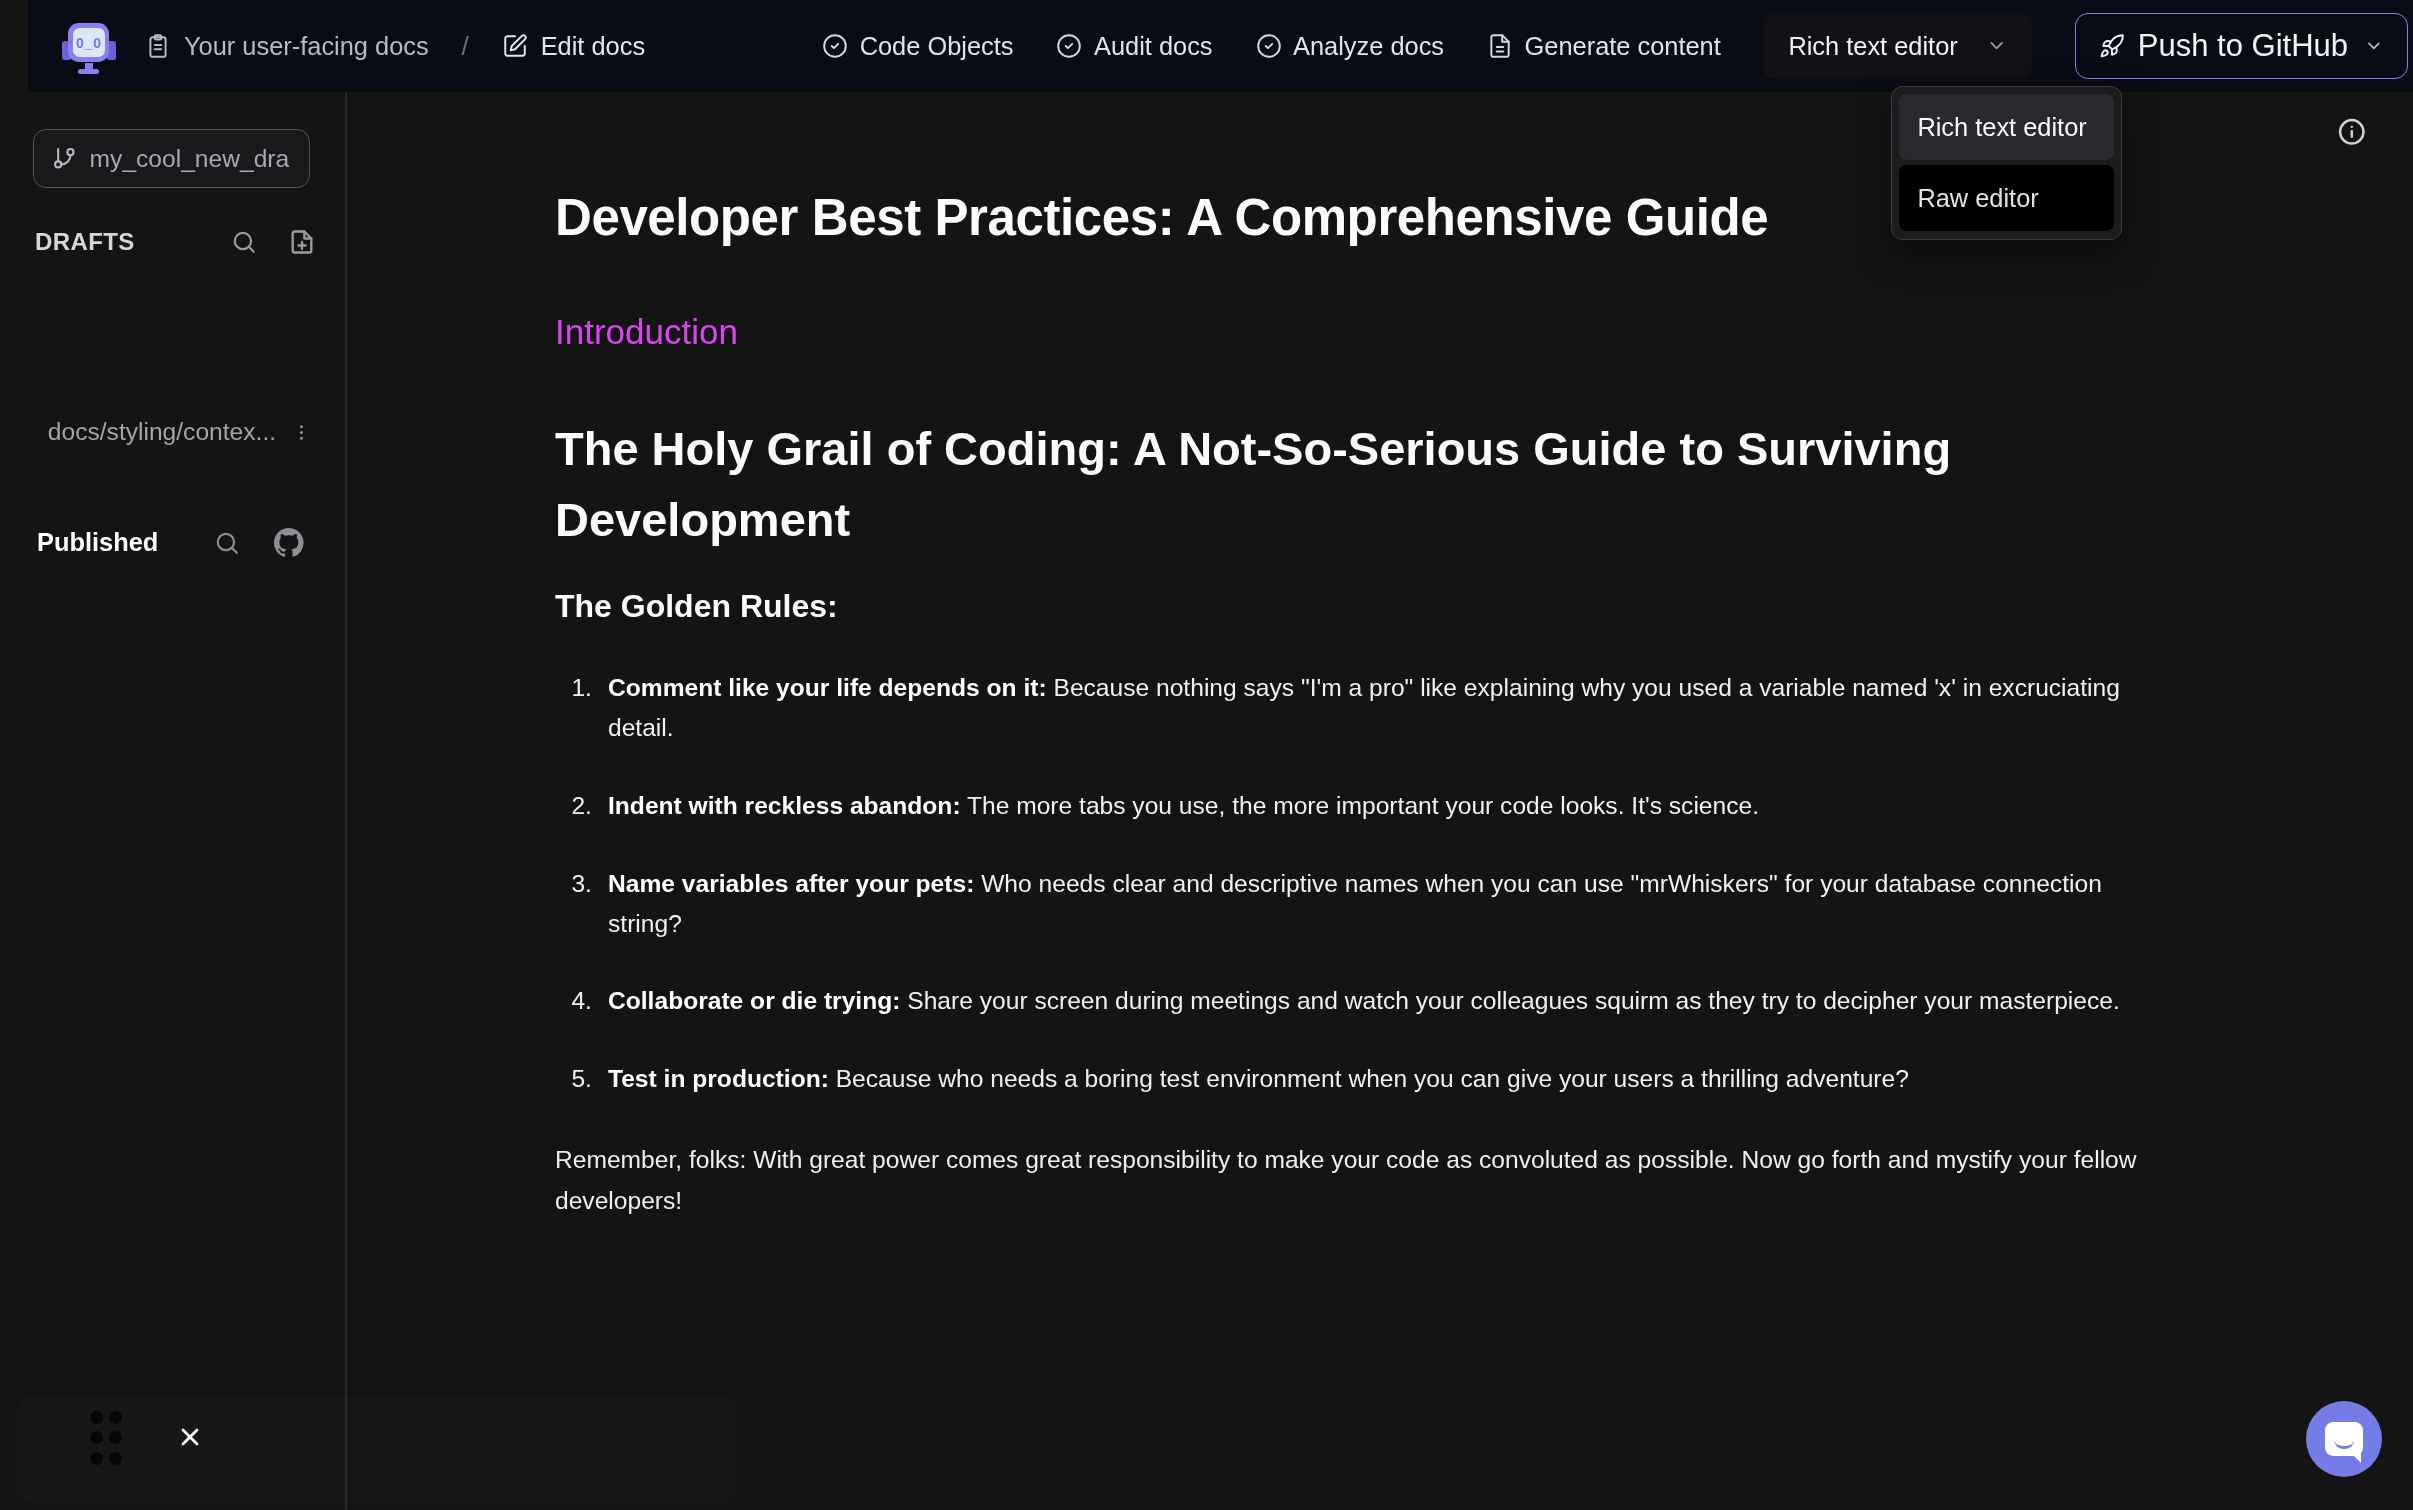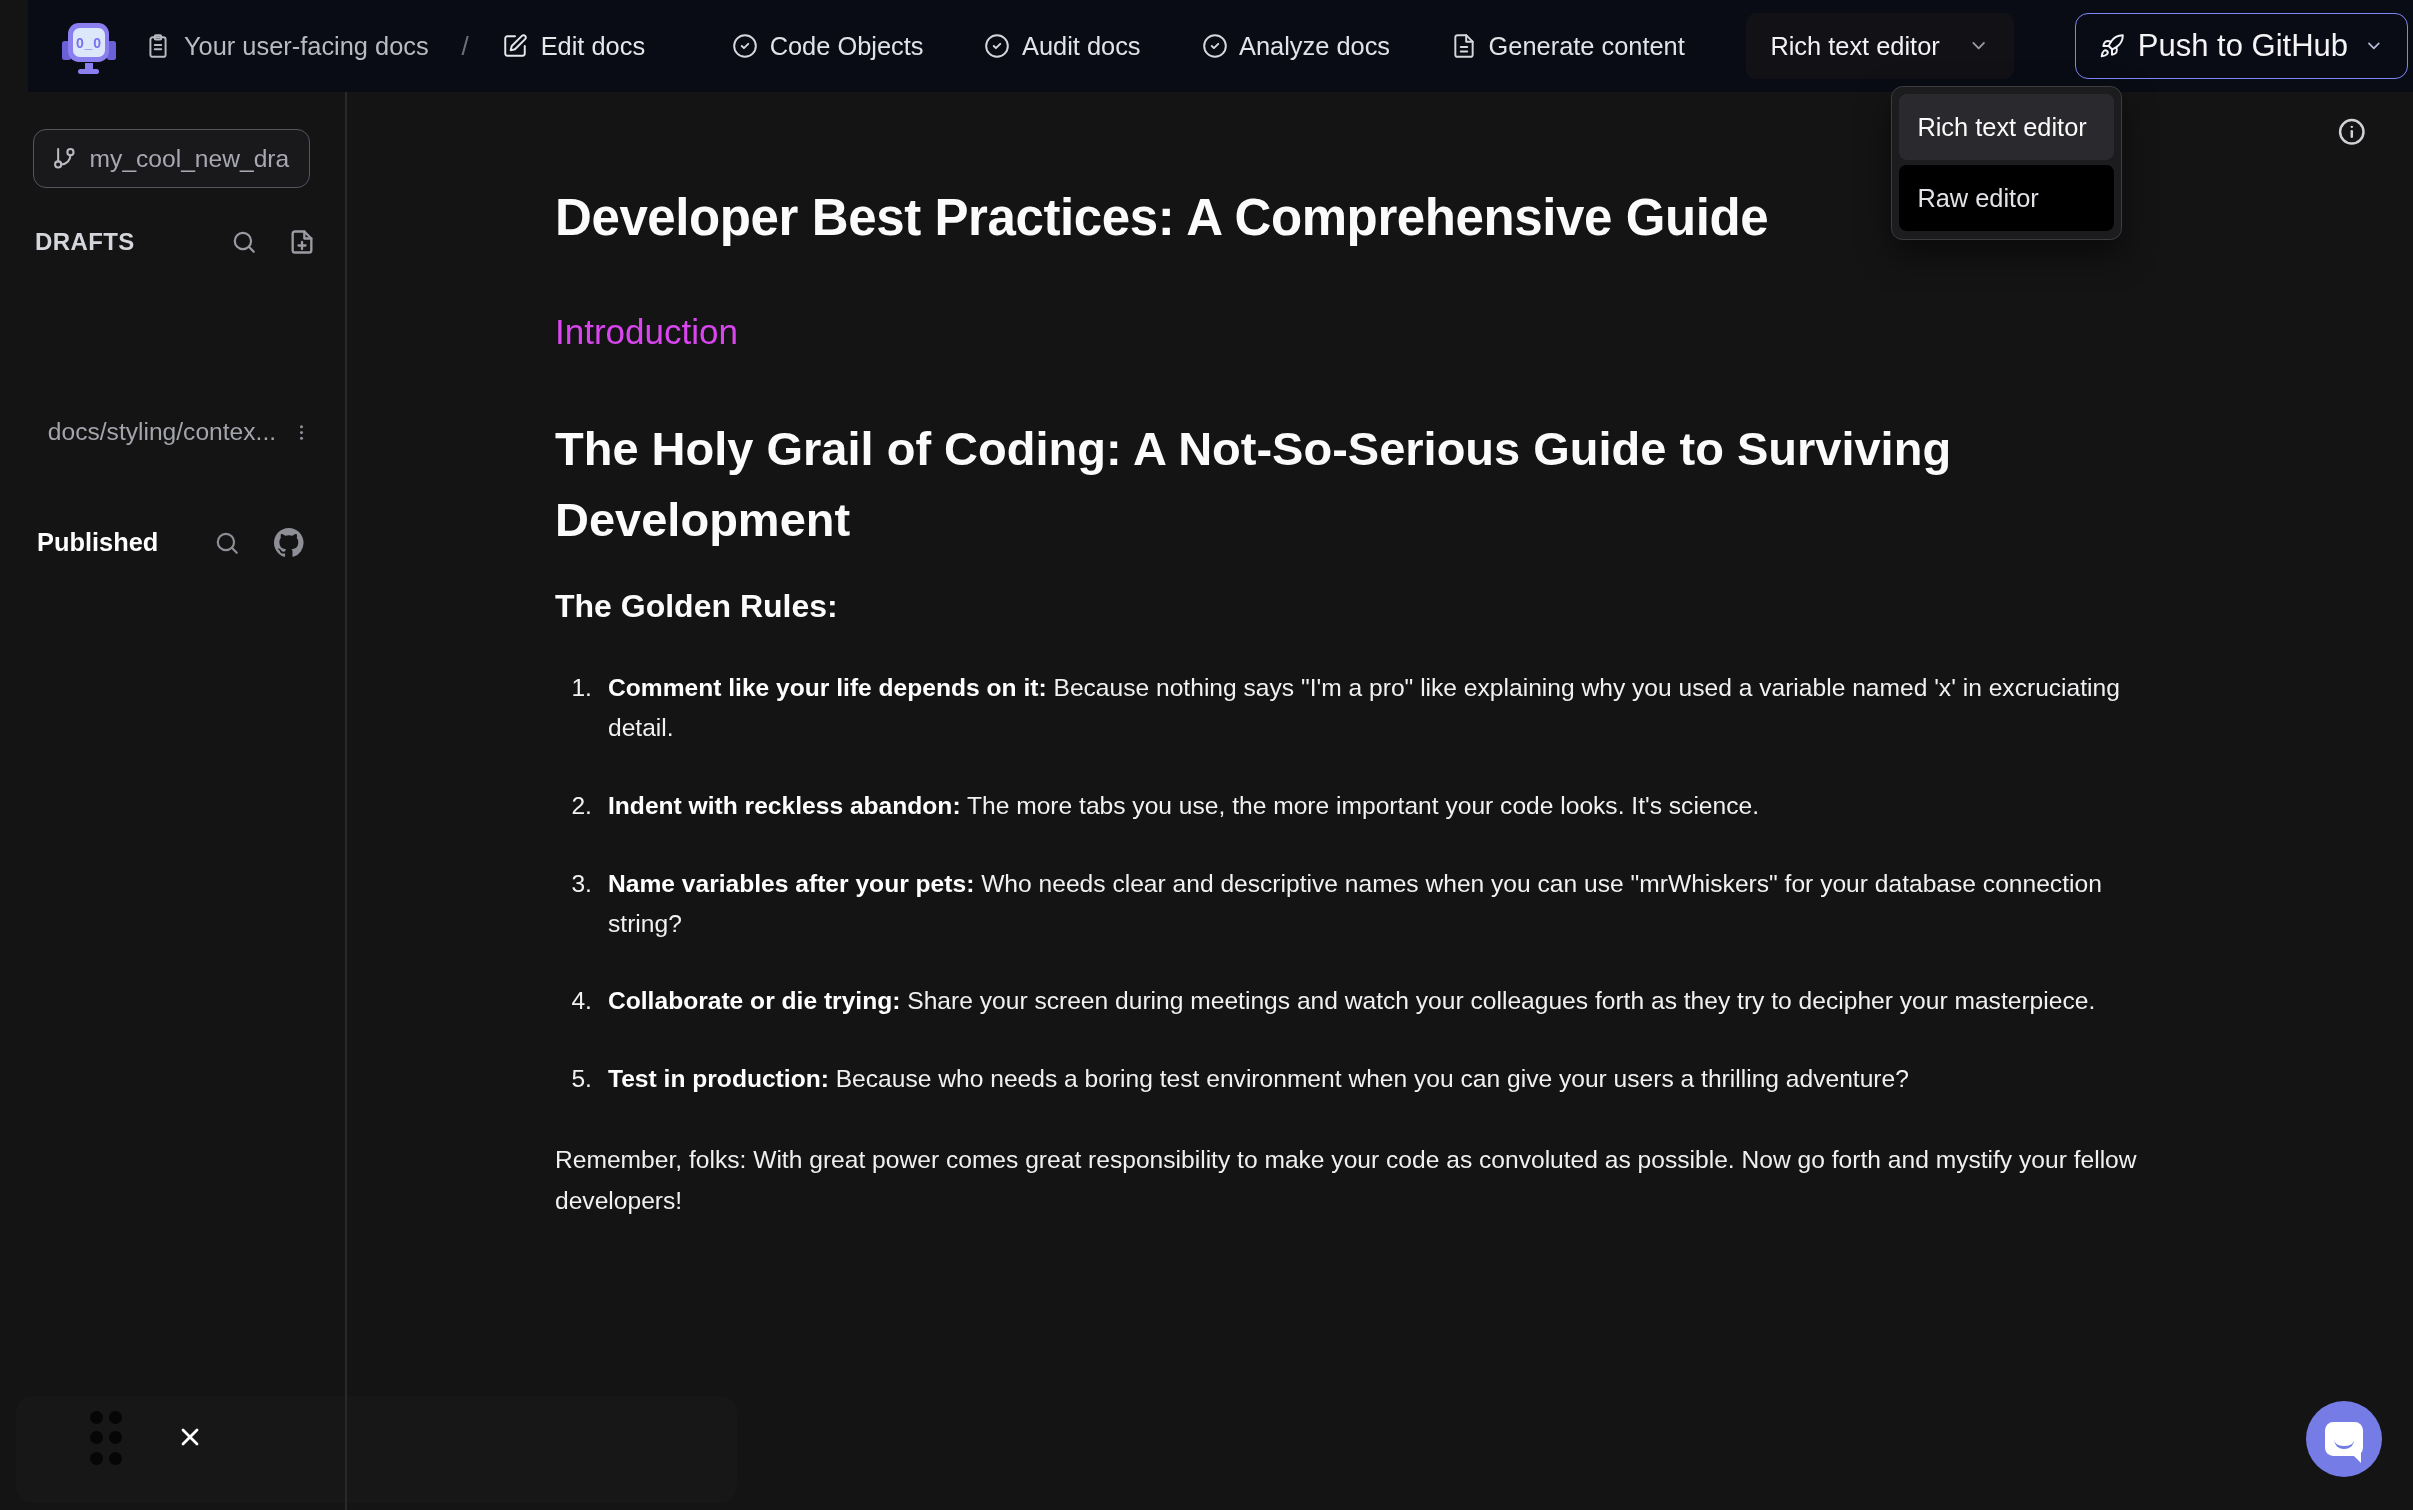--- a/index.html
+++ b/index.html
@@ -6,21 +6,21 @@
   html,body { width:2413px; height:1510px; overflow:hidden; background:#141414;
     font-family:"Liberation Sans", sans-serif; }
 
   
   .navbar { position:absolute; left:0; top:0; width:2413px; height:92px;
     background:#0a0c15; display:flex; align-items:center; padding:0 33px; z-index:5;margin-left:28px; }
   .nav-left { display:flex; align-items:center; gap:28px; }
   .crumb { display:flex; align-items:center; gap:13px; font-size:25.4px; color:#b9bbc3; cursor:pointer; }
   .crumb.bright { color:#e6e7ea; }
   .crumb-sep { color:#6f7078; font-size:26px; margin:0 4.9px; }
-  .nav-right { margin-left:auto; display:flex; align-items:center; gap:61px; }
+  .nav-right { margin-left:auto; display:flex; align-items:center; gap:43px; }
   .nav-action { display:flex; align-items:center; gap:11.5px; font-size:25.4px; color:#e2e3e8; cursor:pointer; white-space:nowrap; }
   .nav-action svg { color:#d6d7dc; }
 
   .editor-select { width:268px; height:66px; background:#111116; border-radius:9.9px;
     display:flex; align-items:center; padding:0 24.6px; color:#f2f2f4; font-size:25.4px; cursor:pointer; }
   .editor-select .chev { margin-left:auto; color:#9b9ca6; }
 
   .push-btn { height:66px; border:1.6px solid #7d87f8; border-radius:13px; background:transparent;
     display:flex; align-items:center; gap:13px; padding:0 23px; color:#f4f4f6; font-size:31px; cursor:pointer; white-space:nowrap; }
   .push-btn .chev { color:#b9bdd8; margin-left:3.3px; }
@@ -326,21 +326,21 @@
       <li>
         <span class="num">2.</span>
         <b>Indent with reckless abandon:</b><span> The more tabs you use, the more important your code looks. It's science.</span>
       </li>
       <li>
         <span class="num">3.</span>
         <b>Name variables after your pets:</b><span> Who needs clear and descriptive names when you can use "mrWhiskers" for your database connection string?</span>
       </li>
       <li>
         <span class="num">4.</span>
-        <b>Collaborate or die trying:</b><span> Share your screen during meetings and watch your colleagues forth as they try to decipher your masterpiece.</span>
+        <b>Collaborate or die trying:</b><span> Share your screen during meetings and watch your colleagues squirm as they try to decipher your masterpiece.</span>
       </li>
       <li>
         <span class="num">5.</span>
         <b>Test in production:</b><span> Because who needs a boring test environment when you can give your users a thrilling adventure?</span>
       </li>
     </ol>
     <p>Remember, folks: With great power comes great responsibility to make your code as convoluted as possible. Now go forth and mystify your fellow developers!</p>
   </div>
 </div>
 

